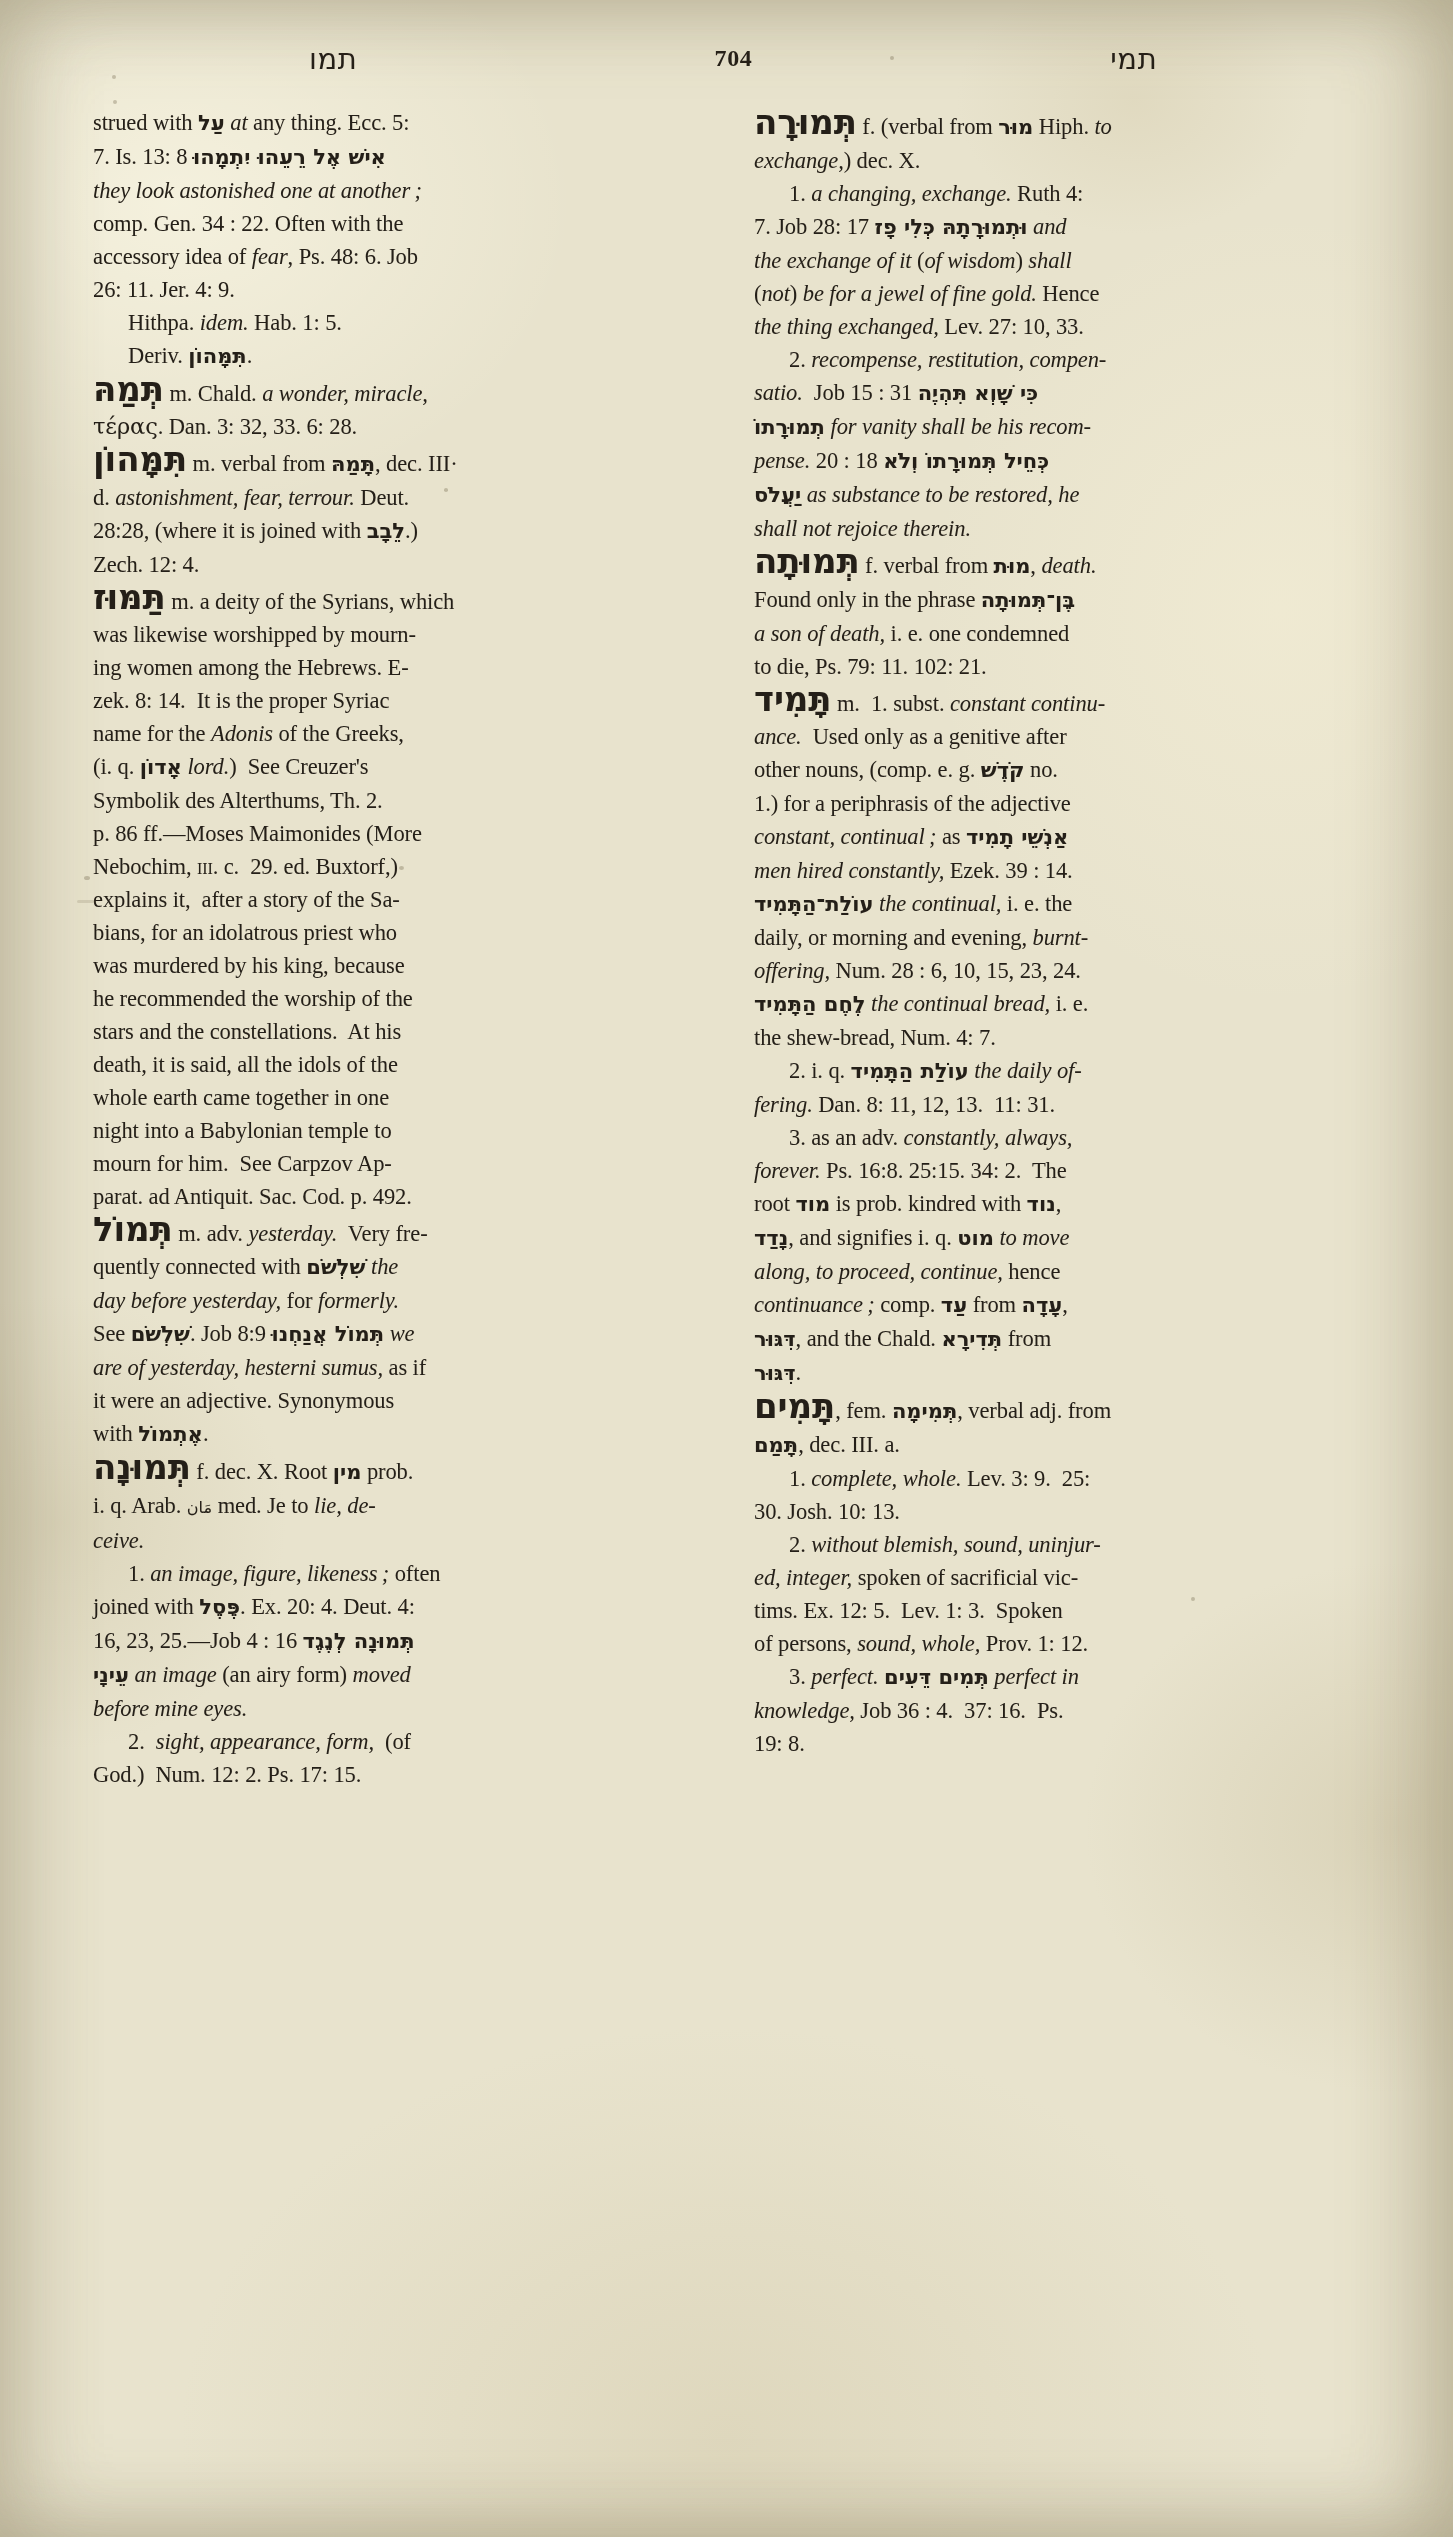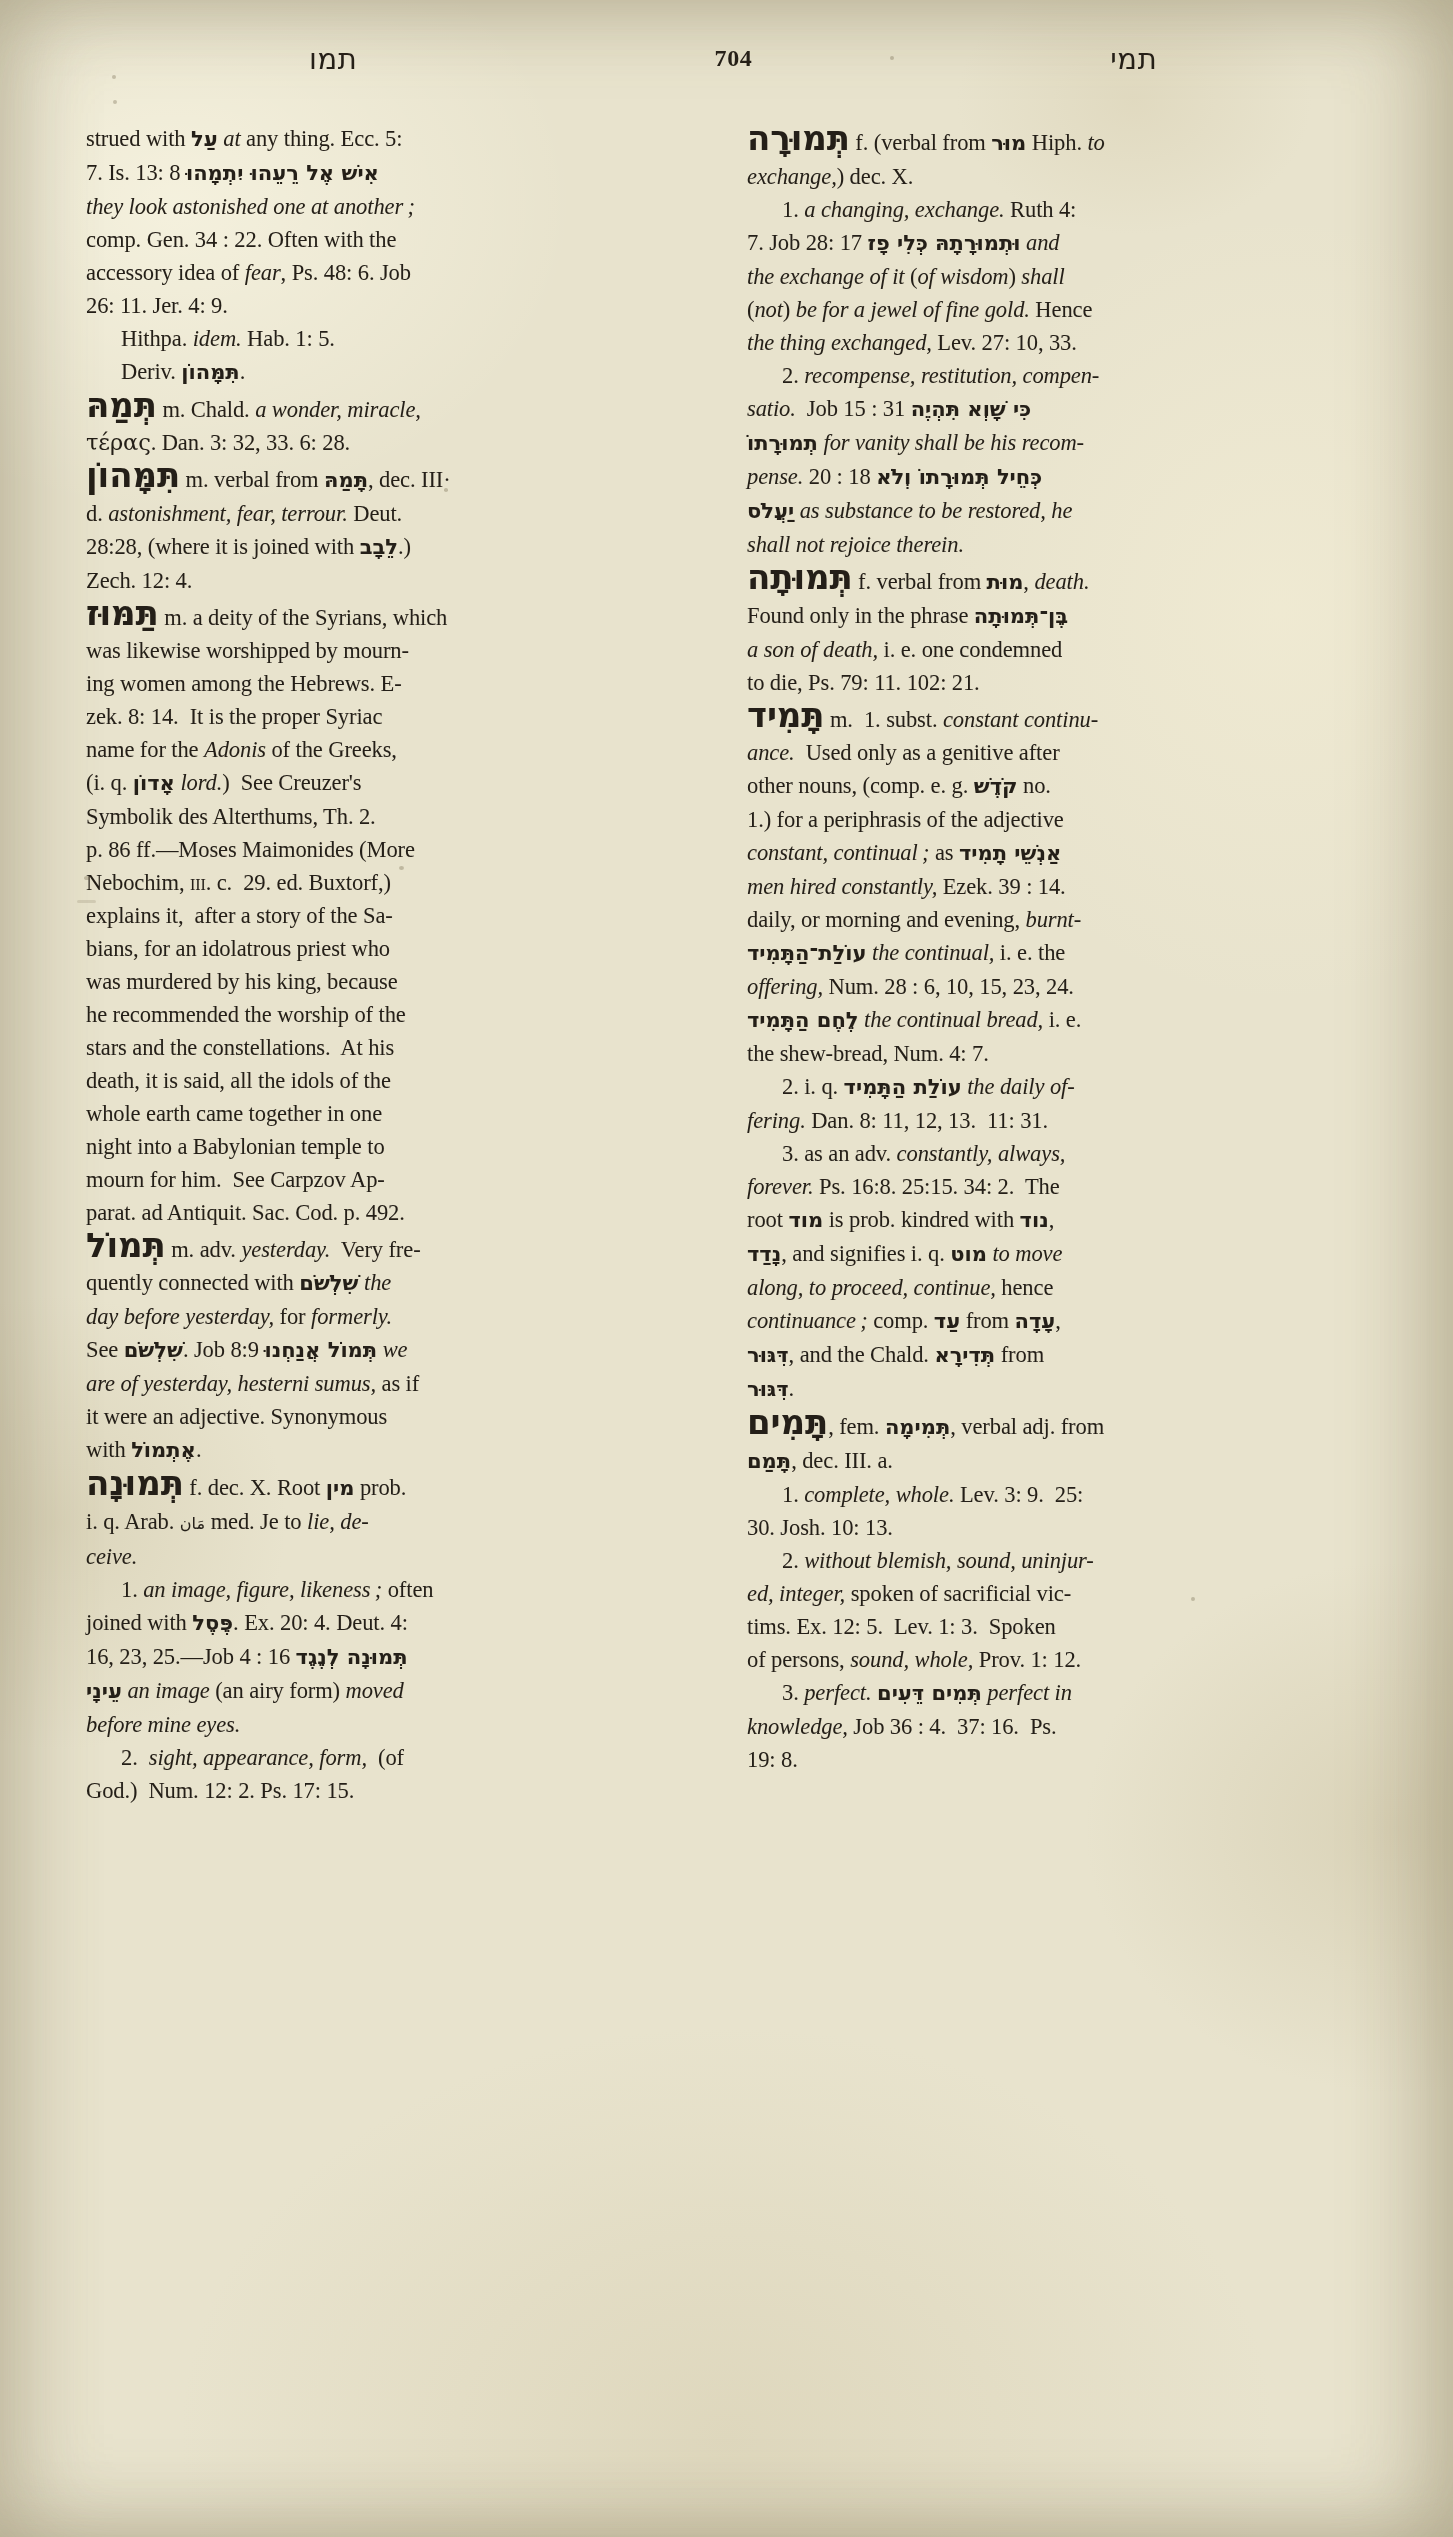--- a/index.html
+++ b/index.html
@@ -48,25 +48,24 @@
   .heb-head {
     font-family:"DejaVu Sans", sans-serif;
     font-size:29px; font-weight:400;
     direction:rtl; letter-spacing:0.6px;
   }
   .folio { font-size:24px; font-weight:700; letter-spacing:0.6px; }
 
   
   .cols {
     position:absolute;
-    top:106px; left:86px;
+    top:106px; left:93px;
     width:1261px; height:2383px;
     display:flex;
     gap:61px;
-    margin-top:16px;
   }
   .col { width:608px; }
 
   .ln {
     font-size:22.5px;
     line-height:33px;
     white-space:nowrap;
     letter-spacing:-0.1px;
   }
   .ln.ind   { padding-left:35px; }
@@ -188,22 +187,22 @@
         <div class="ln"><span class="entry-head">תְּמוּתָה</span> f. verbal from <span class="heb">מוּת</span>, <i>death.</i></div>
         <div class="ln">Found only in the phrase <span class="heb">בֶּן־תְּמוּתָה</span></div>
         <div class="ln"><i>a son of death,</i> i. e. one condemned</div>
         <div class="ln">to die, Ps. 79: 11. 102: 21.</div>
         <div class="ln"><span class="entry-head">תָּמִיד</span> m.&nbsp; 1. subst. <i>constant continu-</i></div>
         <div class="ln"><i>ance.</i>&nbsp; Used only as a genitive after</div>
         <div class="ln">other nouns, (comp. e. g. <span class="heb">קֹדֶשׁ</span> no.</div>
         <div class="ln">1.) for a periphrasis of the adjective</div>
         <div class="ln"><i>constant, continual ;</i> as <span class="heb">אַנְשֵׁי תָמִיד</span></div>
         <div class="ln"><i>men hired constantly,</i> Ezek. 39 : 14.</div>
+        <div class="ln"><span class="heb">עוֹלַת־הַתָּמִיד</span> <i>the continual,</i> i. e. the</div>
         <div class="ln">daily, or morning and evening, <i>burnt-</i></div>
-        <div class="ln"><span class="heb">עוֹלַת־הַתָּמִיד</span> <i>the continual,</i> i. e. the</div>
         <div class="ln"><i>offering,</i> Num. 28 : 6, 10, 15, 23, 24.</div>
         <div class="ln"><span class="heb">לֶחֶם הַתָּמִיד</span> <i>the continual bread,</i> i. e.</div>
         <div class="ln">the shew-bread, Num. 4: 7.</div>
         <div class="ln ind">2. i. q. <span class="heb">עוֹלַת הַתָּמִיד</span> <i>the daily of-</i></div>
         <div class="ln"><i>fering.</i> Dan. 8: 11, 12, 13.&nbsp; 11: 31.</div>
         <div class="ln ind">3. as an adv. <i>constantly, always,</i></div>
         <div class="ln"><i>forever.</i> Ps. 16:8. 25:15. 34: 2.&nbsp; The</div>
         <div class="ln">root <span class="heb">מוד</span> is prob. kindred with <span class="heb">נוד</span>,</div>
         <div class="ln"><span class="heb">נָדַד</span>, and signifies i. q. <span class="heb">מוט</span> <i>to move</i></div>
         <div class="ln"><i>along, to proceed, continue,</i> hence</div>

